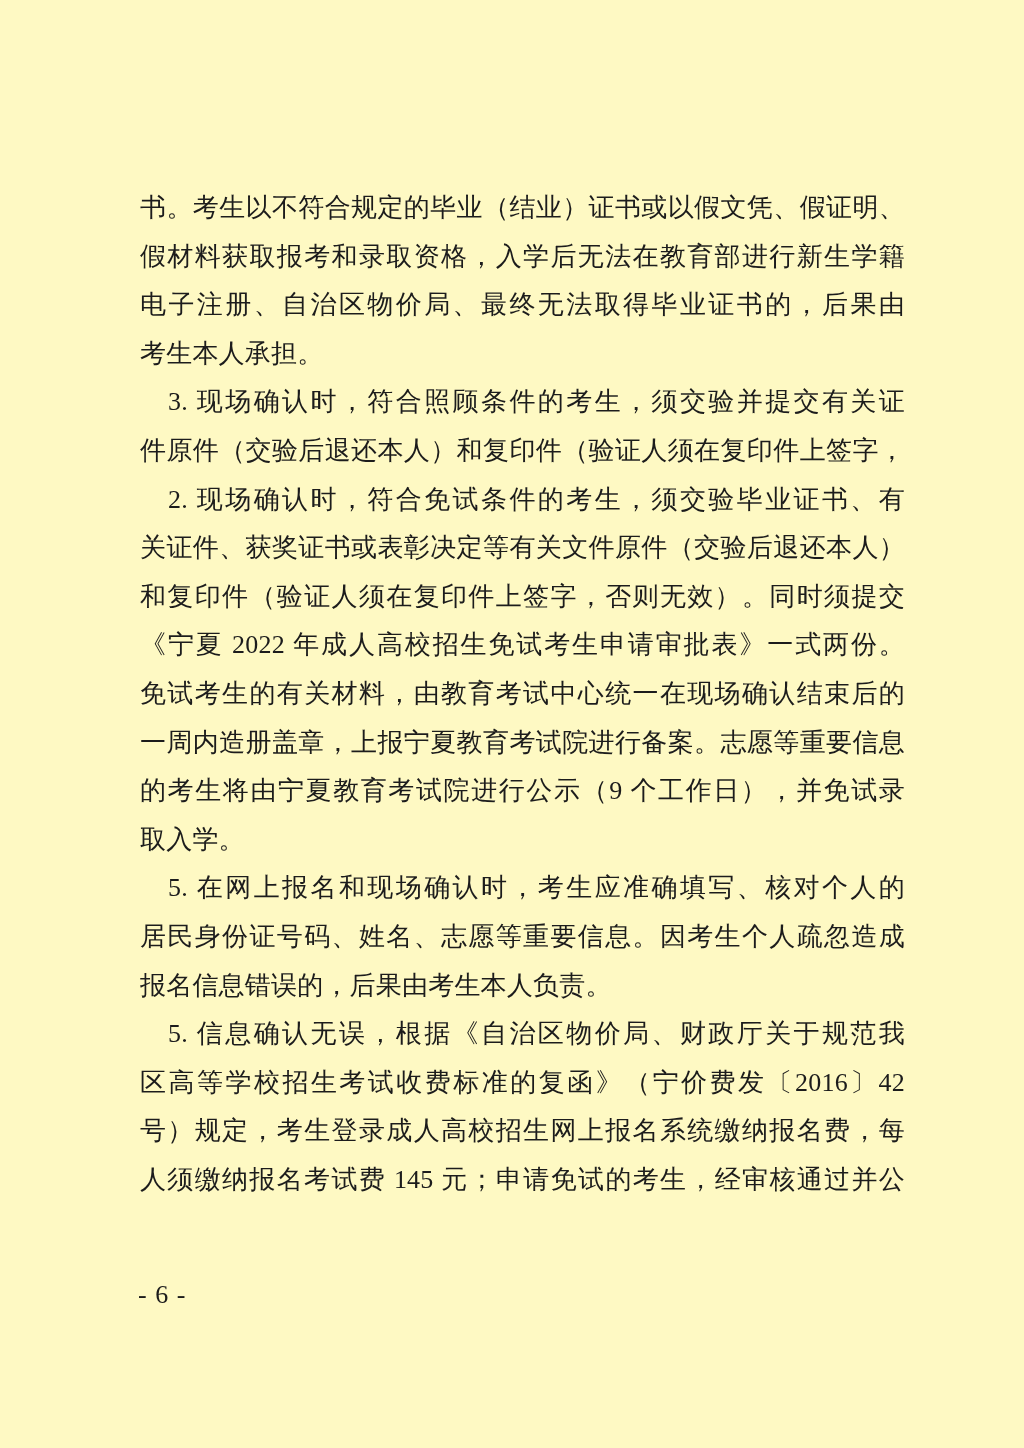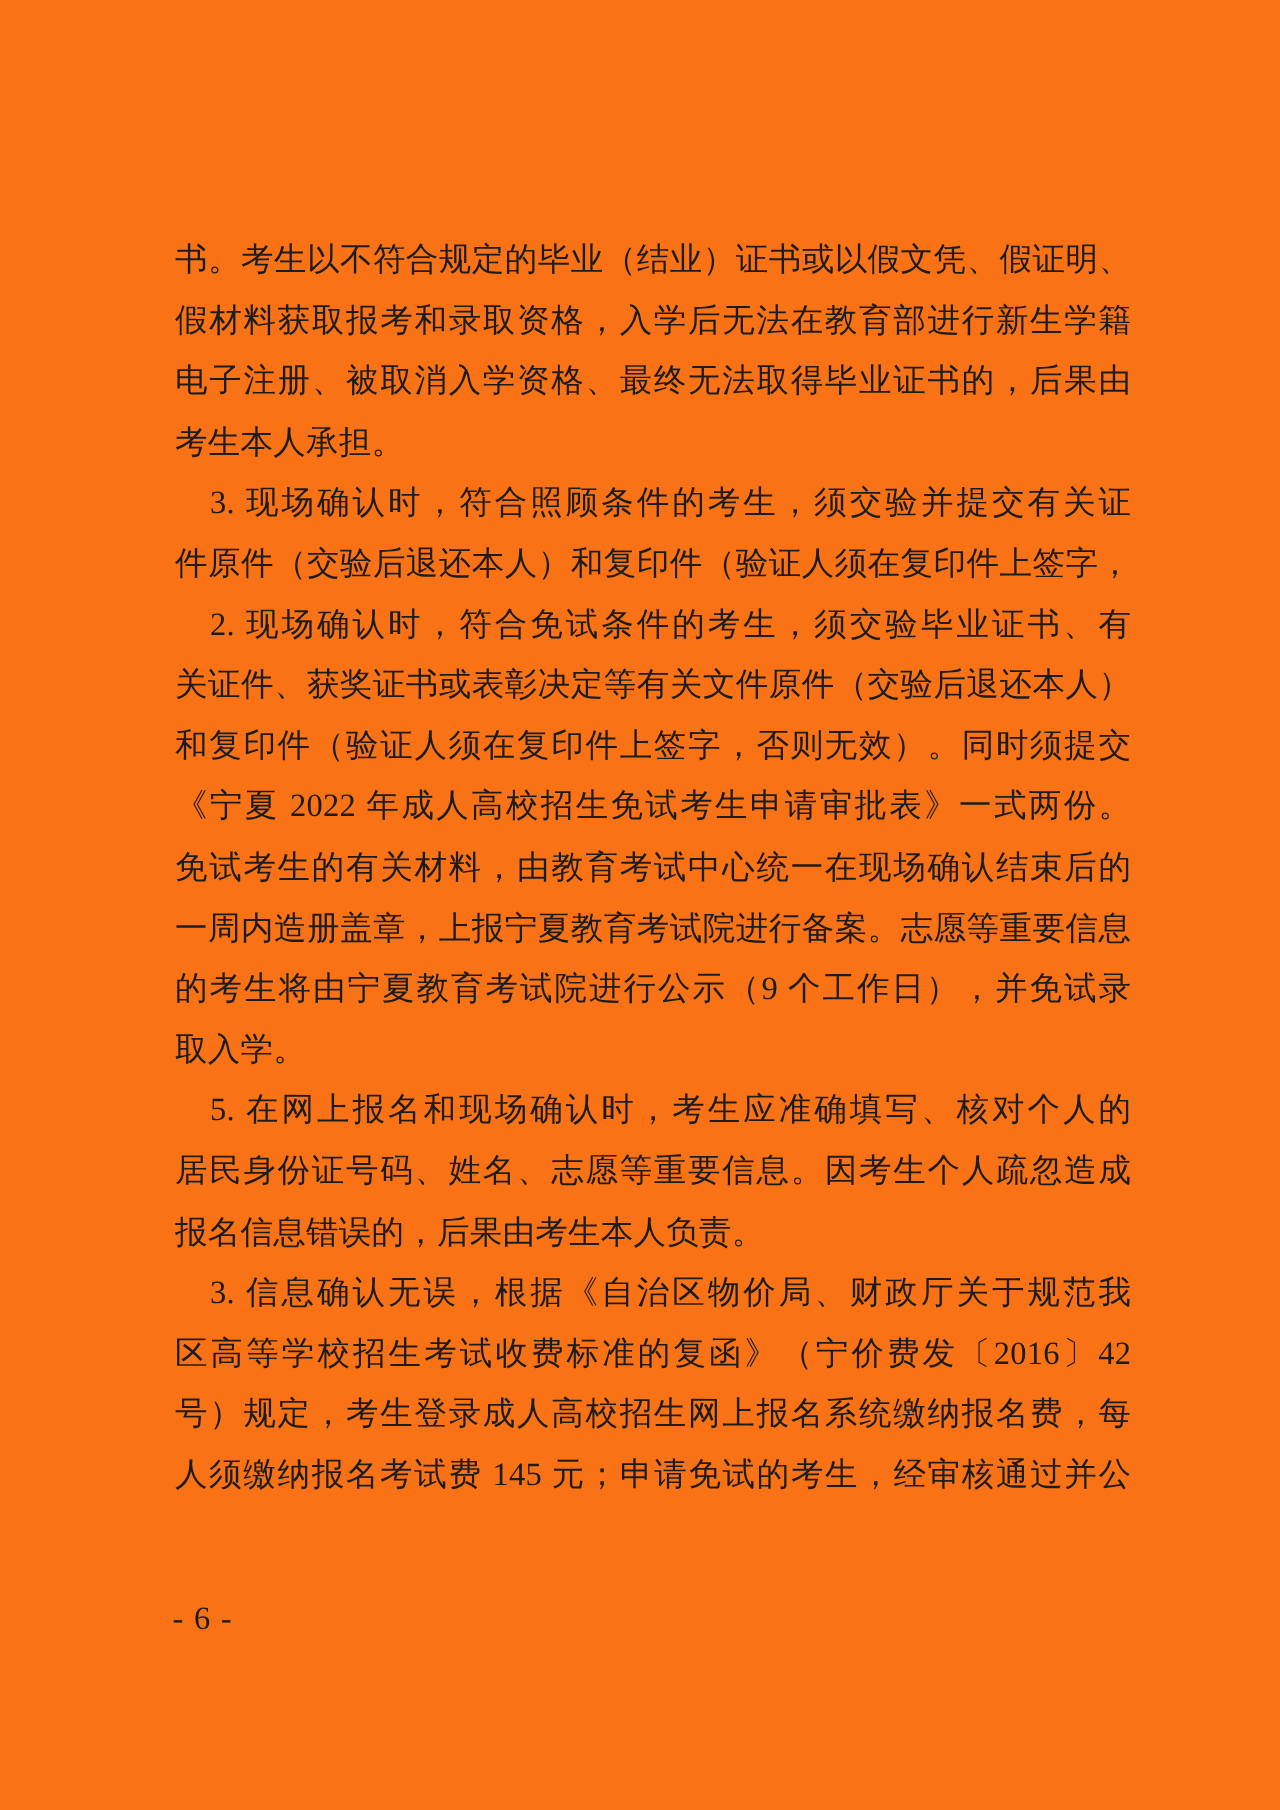--- a/index.html
+++ b/index.html
@@ -43,38 +43,38 @@
     left: 138px;
     top: 1280px;
     font-size: 26px;
     line-height: 30px;
     letter-spacing: 1px;
   }
 </style>
 </head>
 <body>
 
-<div class="page" style="background: #f97316; color: rgb(28, 28, 28);">
+<div class="page" style="background: #fef9c3; color: rgb(28, 28, 28);">
   <div class="doc">
       <div class="line">书。考生以不符合规定的毕业（结业）证书或以假文凭、假证明、</div>
       <div class="line">假材料获取报考和录取资格，入学后无法在教育部进行新生学籍</div>
-      <div class="line">电子注册、被取消入学资格、最终无法取得毕业证书的，后果由</div>
+      <div class="line">电子注册、自治区物价局、最终无法取得毕业证书的，后果由</div>
       <div class="line para-end">考生本人承担。</div>
       <div class="line indent">3. 现场确认时，符合照顾条件的考生，须交验并提交有关证</div>
       <div class="line">件原件（交验后退还本人）和复印件（验证人须在复印件上签字，</div>
       <div class="line indent">2. 现场确认时，符合免试条件的考生，须交验毕业证书、有</div>
       <div class="line">关证件、获奖证书或表彰决定等有关文件原件（交验后退还本人）</div>
       <div class="line">和复印件（验证人须在复印件上签字，否则无效）。同时须提交</div>
       <div class="line">《宁夏 2022 年成人高校招生免试考生申请审批表》一式两份。</div>
       <div class="line">免试考生的有关材料，由教育考试中心统一在现场确认结束后的</div>
       <div class="line">一周内造册盖章，上报宁夏教育考试院进行备案。志愿等重要信息</div>
       <div class="line">的考生将由宁夏教育考试院进行公示（9 个工作日），并免试录</div>
       <div class="line para-end">取入学。</div>
       <div class="line indent">5. 在网上报名和现场确认时，考生应准确填写、核对个人的</div>
       <div class="line">居民身份证号码、姓名、志愿等重要信息。因考生个人疏忽造成</div>
       <div class="line para-end">报名信息错误的，后果由考生本人负责。</div>
-      <div class="line indent">3. 信息确认无误，根据《自治区物价局、财政厅关于规范我</div>
+      <div class="line indent">5. 信息确认无误，根据《自治区物价局、财政厅关于规范我</div>
       <div class="line">区高等学校招生考试收费标准的复函》（宁价费发〔2016〕42</div>
       <div class="line">号）规定，考生登录成人高校招生网上报名系统缴纳报名费，每</div>
       <div class="line">人须缴纳报名考试费 145 元；申请免试的考生，经审核通过并公</div>
     </div>
   <div class="footer">- 6 -</div>
 </div>
 
 </body></html>

